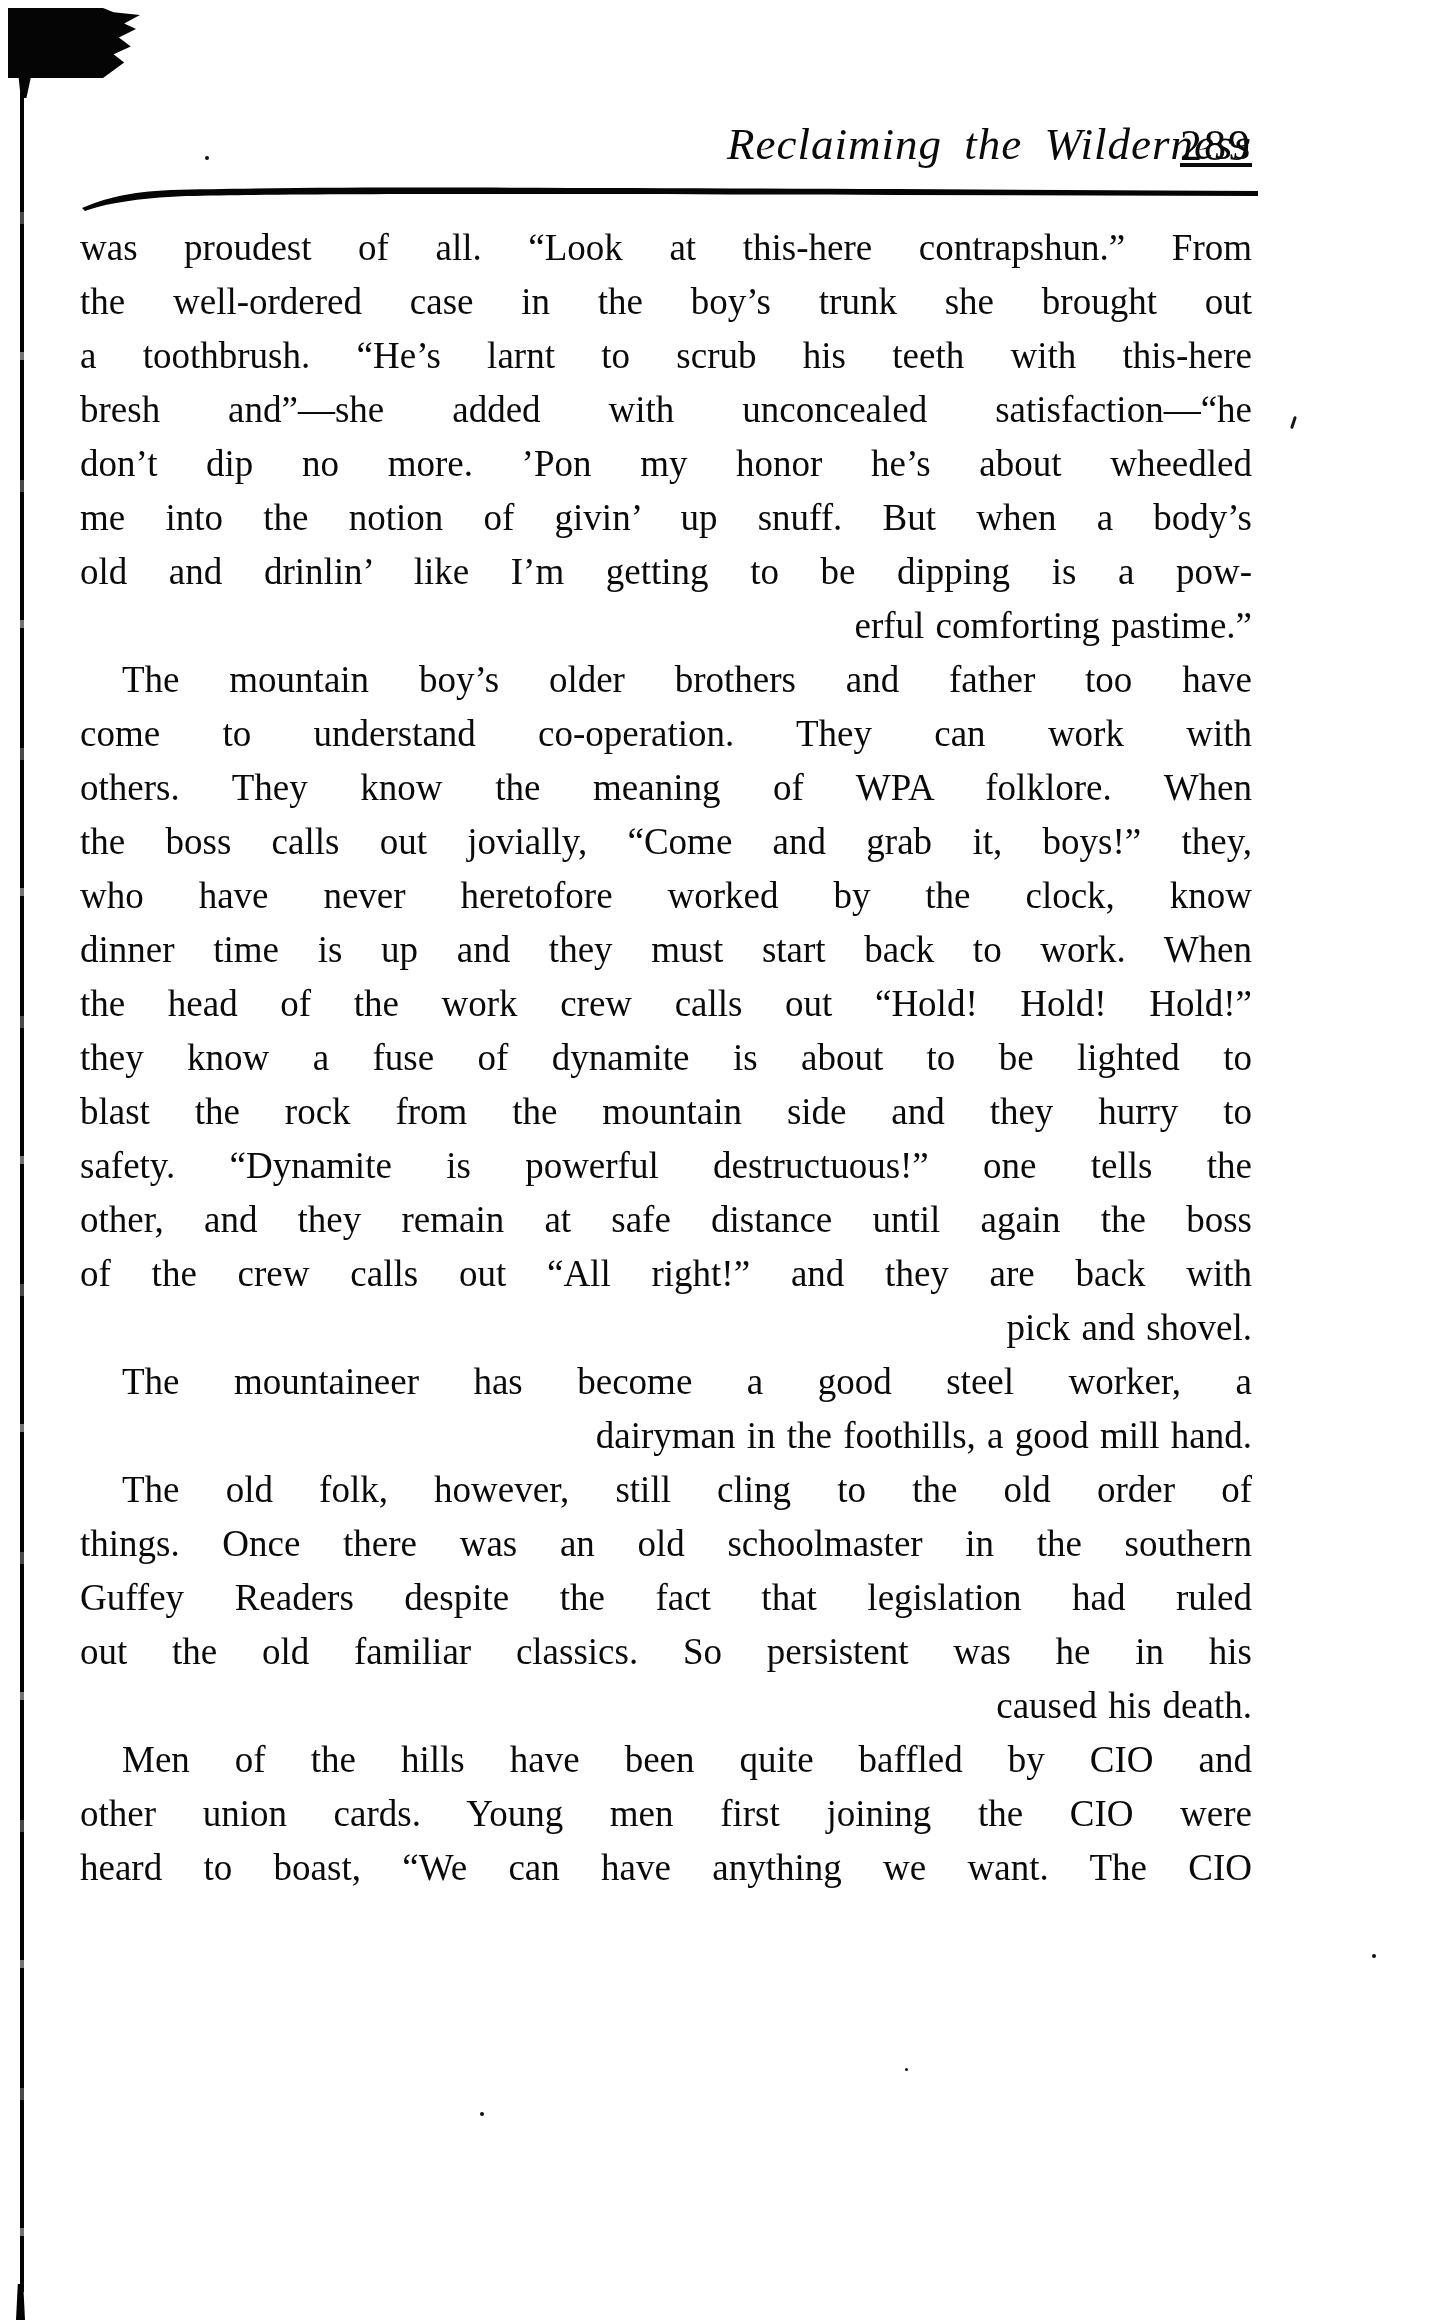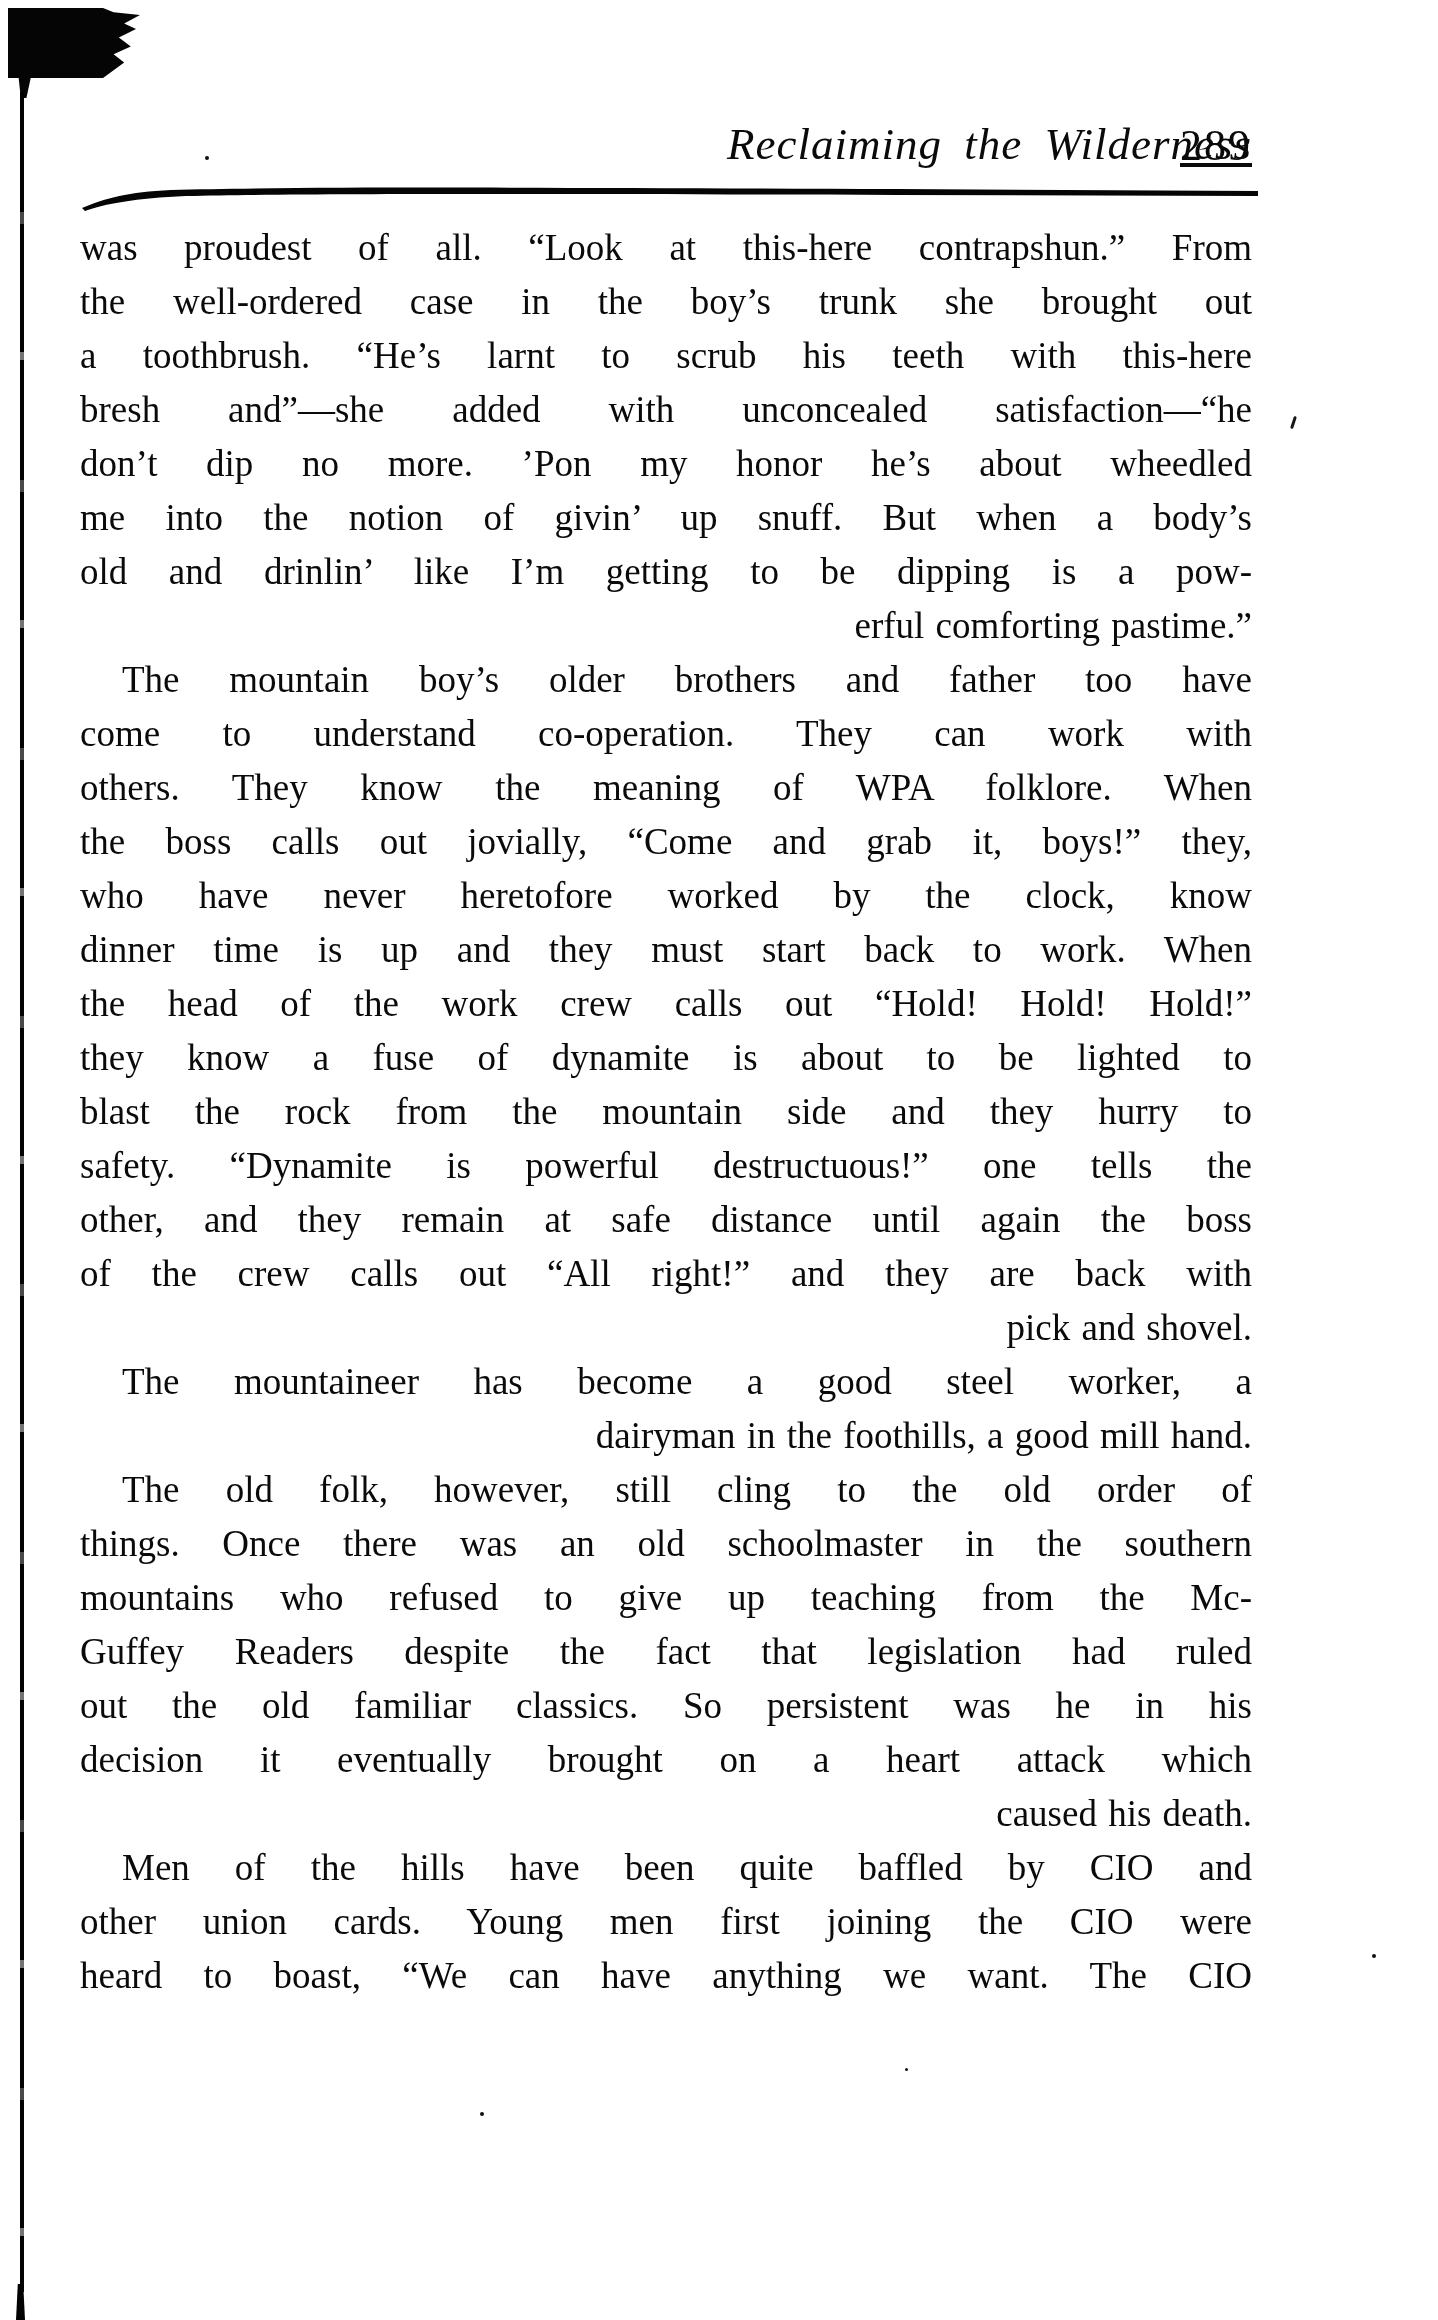--- a/index.html
+++ b/index.html
@@ -121,24 +121,22 @@
       <div class="line">they know a fuse of dynamite is about to be lighted to</div>
       <div class="line">blast the rock from the mountain side and they hurry to</div>
       <div class="line">safety. “Dynamite is powerful destructuous!” one tells the</div>
       <div class="line">other, and they remain at safe distance until again the boss</div>
       <div class="line">of the crew calls out “All right!” and they are back with</div>
       <div class="line flush">pick and shovel.</div>
       <div class="line indent">The mountaineer has become a good steel worker, a</div>
       <div class="line flush">dairyman in the foothills, a good mill hand.</div>
       <div class="line indent">The old folk, however, still cling to the old order of</div>
       <div class="line">things. Once there was an old schoolmaster in the southern</div>
-      <div class="line">mountains who refused to give up teaching from the Mc-</div>
       <div class="line">Guffey Readers despite the fact that legislation had ruled</div>
       <div class="line">out the old familiar classics. So persistent was he in his</div>
-      <div class="line">decision it eventually brought on a heart attack which</div>
       <div class="line flush">caused his death.</div>
       <div class="line indent">Men of the hills have been quite baffled by CIO and</div>
       <div class="line">other union cards. Young men first joining the CIO were</div>
       <div class="line">heard to boast, “We can have anything we want. The CIO</div>
     </div>
 
   <div class="speck s1"></div>
   <div class="speck s2"></div>
   <div class="speck s3"></div>
   <div class="speck s4"></div>

